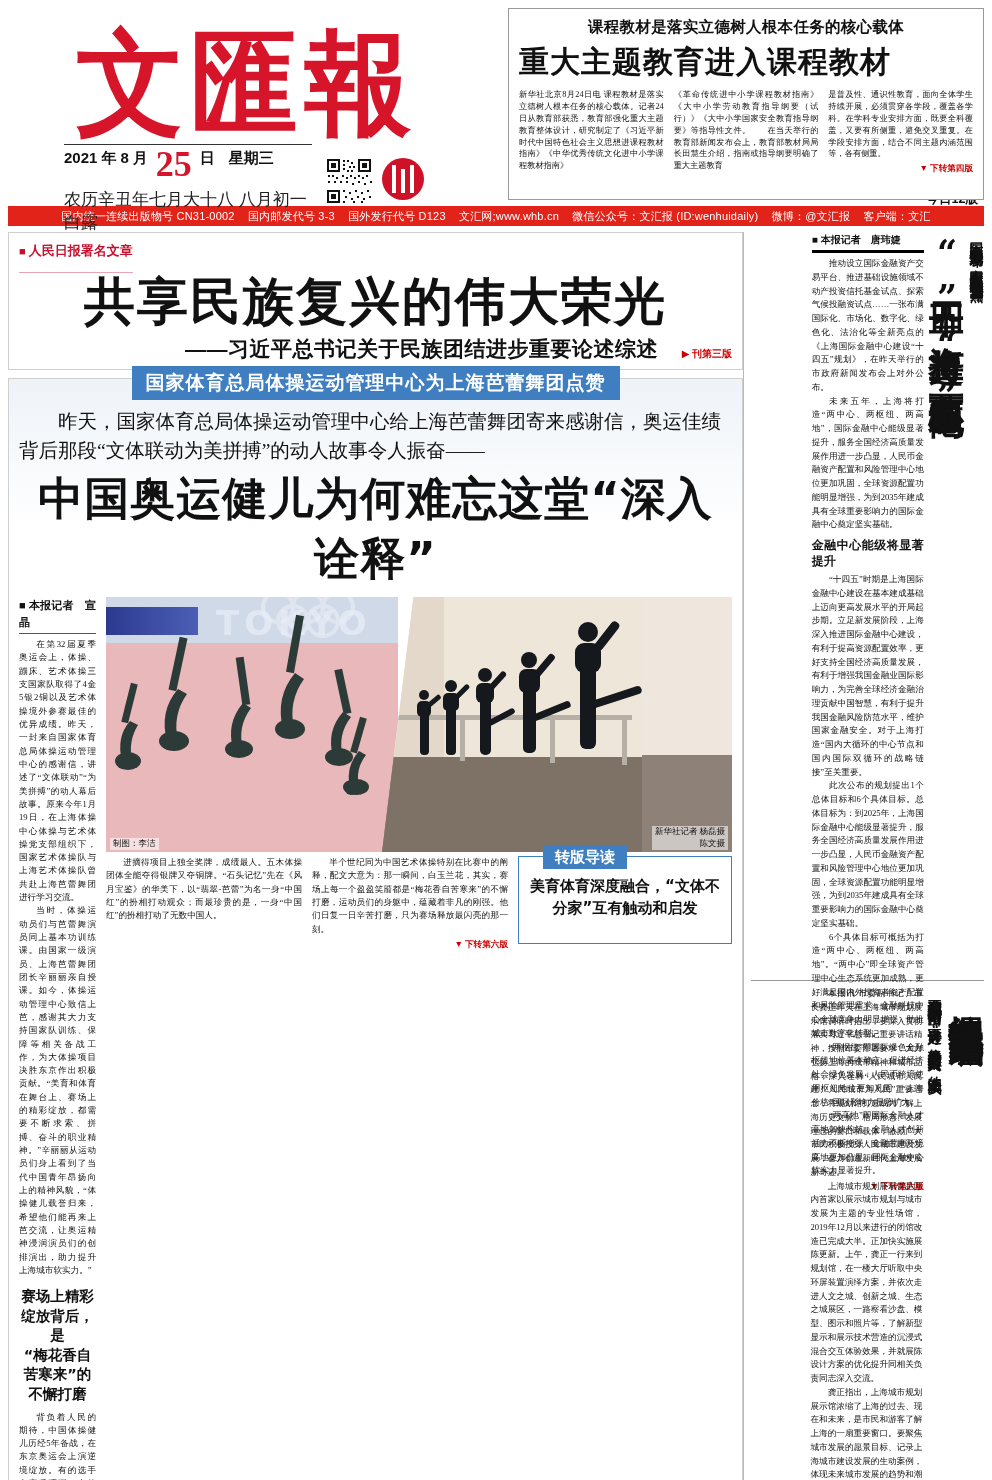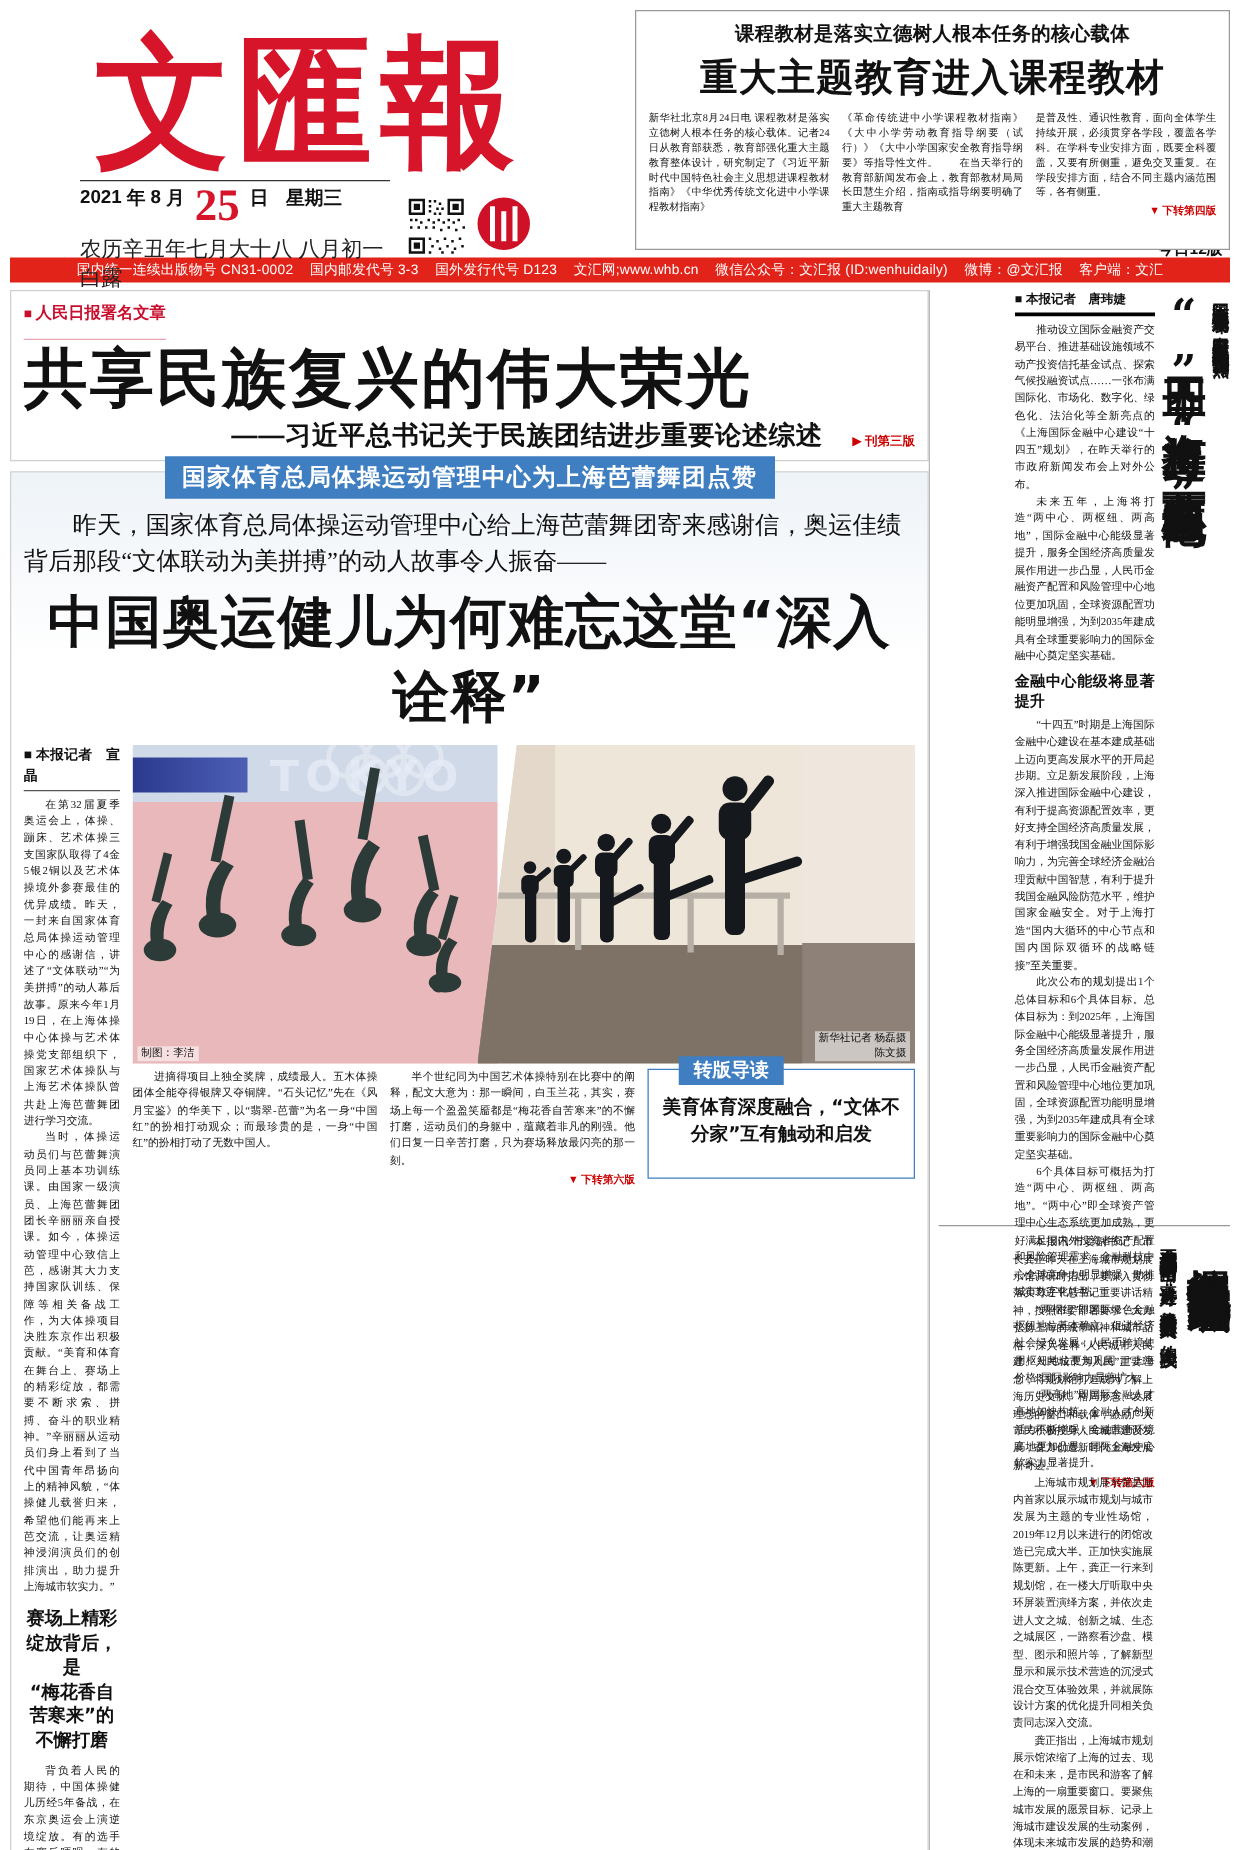--- a/index.html
+++ b/index.html
@@ -47,21 +47,21 @@
   .weather { font-size:7.6px; color:#222; line-height:1.5; letter-spacing:-0.2px; white-space:nowrap;}
   .pub-line { font-size:12.5px; font-weight:bold; margin-top:5px; white-space:nowrap;}
   .pub-line .issue { margin-left:14px; }
   .pub-sub { font-size:12.5px; font-weight:bold; text-align:right; padding-right:6px;}
 
   
   .tr-box { position:absolute; right:8px; top:8px; width:476px; height:192px;
             border:1px solid #9a9a9a; padding:8px 10px 6px; background:#fff; }
   .tr-kicker { text-align:center; font-weight:bold; font-size:15.5px; letter-spacing:.3px;
                font-family:"Liberation Serif",serif; }
-  .tr-head { text-align:center; font-weight:bold; font-size:30px; letter-spacing:1px;
+  .tr-head { font-weight:bold; font-size:30px; letter-spacing:1px;
              margin:4px 0 6px; font-family:"DejaVu Serif",serif; }
   .tr-cols { display:flex; gap:10px; font-size:8.2px; line-height:1.45; text-align:justify; }
   .tr-cols > div { flex:1; }
   .jump { color:#c00; font-weight:bold; text-align:right; font-size:8.6px; margin-top:2px;}
 
   
   .redbar { background:#e2231a; color:#fff; height:20px; line-height:20px;
             font-size:11px; text-align:center; font-family:"Liberation Sans",sans-serif;
             letter-spacing:.2px; margin: 2px 0 6px; white-space:nowrap;}
   .redbar span { margin:0 5px; }
@@ -70,22 +70,22 @@
   .body-grid { display:flex; gap:0; }
   .col-main { width: 735px; }
   .col-right { width: 241px; border-left:1px solid #b9b9b9; padding-left:7px; }
 
   
   .pd-block { border:1px solid #cfcfcf; padding:8px 10px 8px; margin-bottom:8px; }
   .kicker-red { color:#c8102e; font-weight:bold; font-size:13px;
                 border-bottom:1.5px solid #e7a6b2; display:inline-block; padding-bottom:12px;
                 font-family:"Liberation Sans",sans-serif;}
   .kicker-red:before { content:"\25A0"; color:#c8102e; margin-right:3px; font-size:11px;}
-  .pd-head { text-align:left; font-weight:bold; font-size:51px; letter-spacing:2px;
-             font-family:Liberation Serif, serif; margin:6px 0 2px; line-height:1.05;}
+  .pd-head { text-align:center; font-weight:bold; font-size:51px; letter-spacing:2px;
+             font-family:Liberation Mono, monospace; margin:6px 0 2px; line-height:1.05;}
   .pd-sub { text-align:right; font-size:21px; font-weight:bold; padding-right:74px;
             font-family:"Liberation Sans",sans-serif; letter-spacing:.5px;}
   .pd-ref { color:#c00; font-size:10px; font-weight:bold; text-align:right; margin-top:-16px;}
 
   
   .feature { border:1px solid #cfcfcf; position:relative; padding:0 10px 8px;
              background:linear-gradient(180deg,#eef3f8 0,#ffffff 150px); }
   .feat-banner { background:#3f7fc1; color:#fff; font-weight:bold; font-size:19px;
                  text-align:center; padding:4px 14px; display:inline-block;
                  position:relative; top:-13px; left:50%; transform:translateX(-50%);

